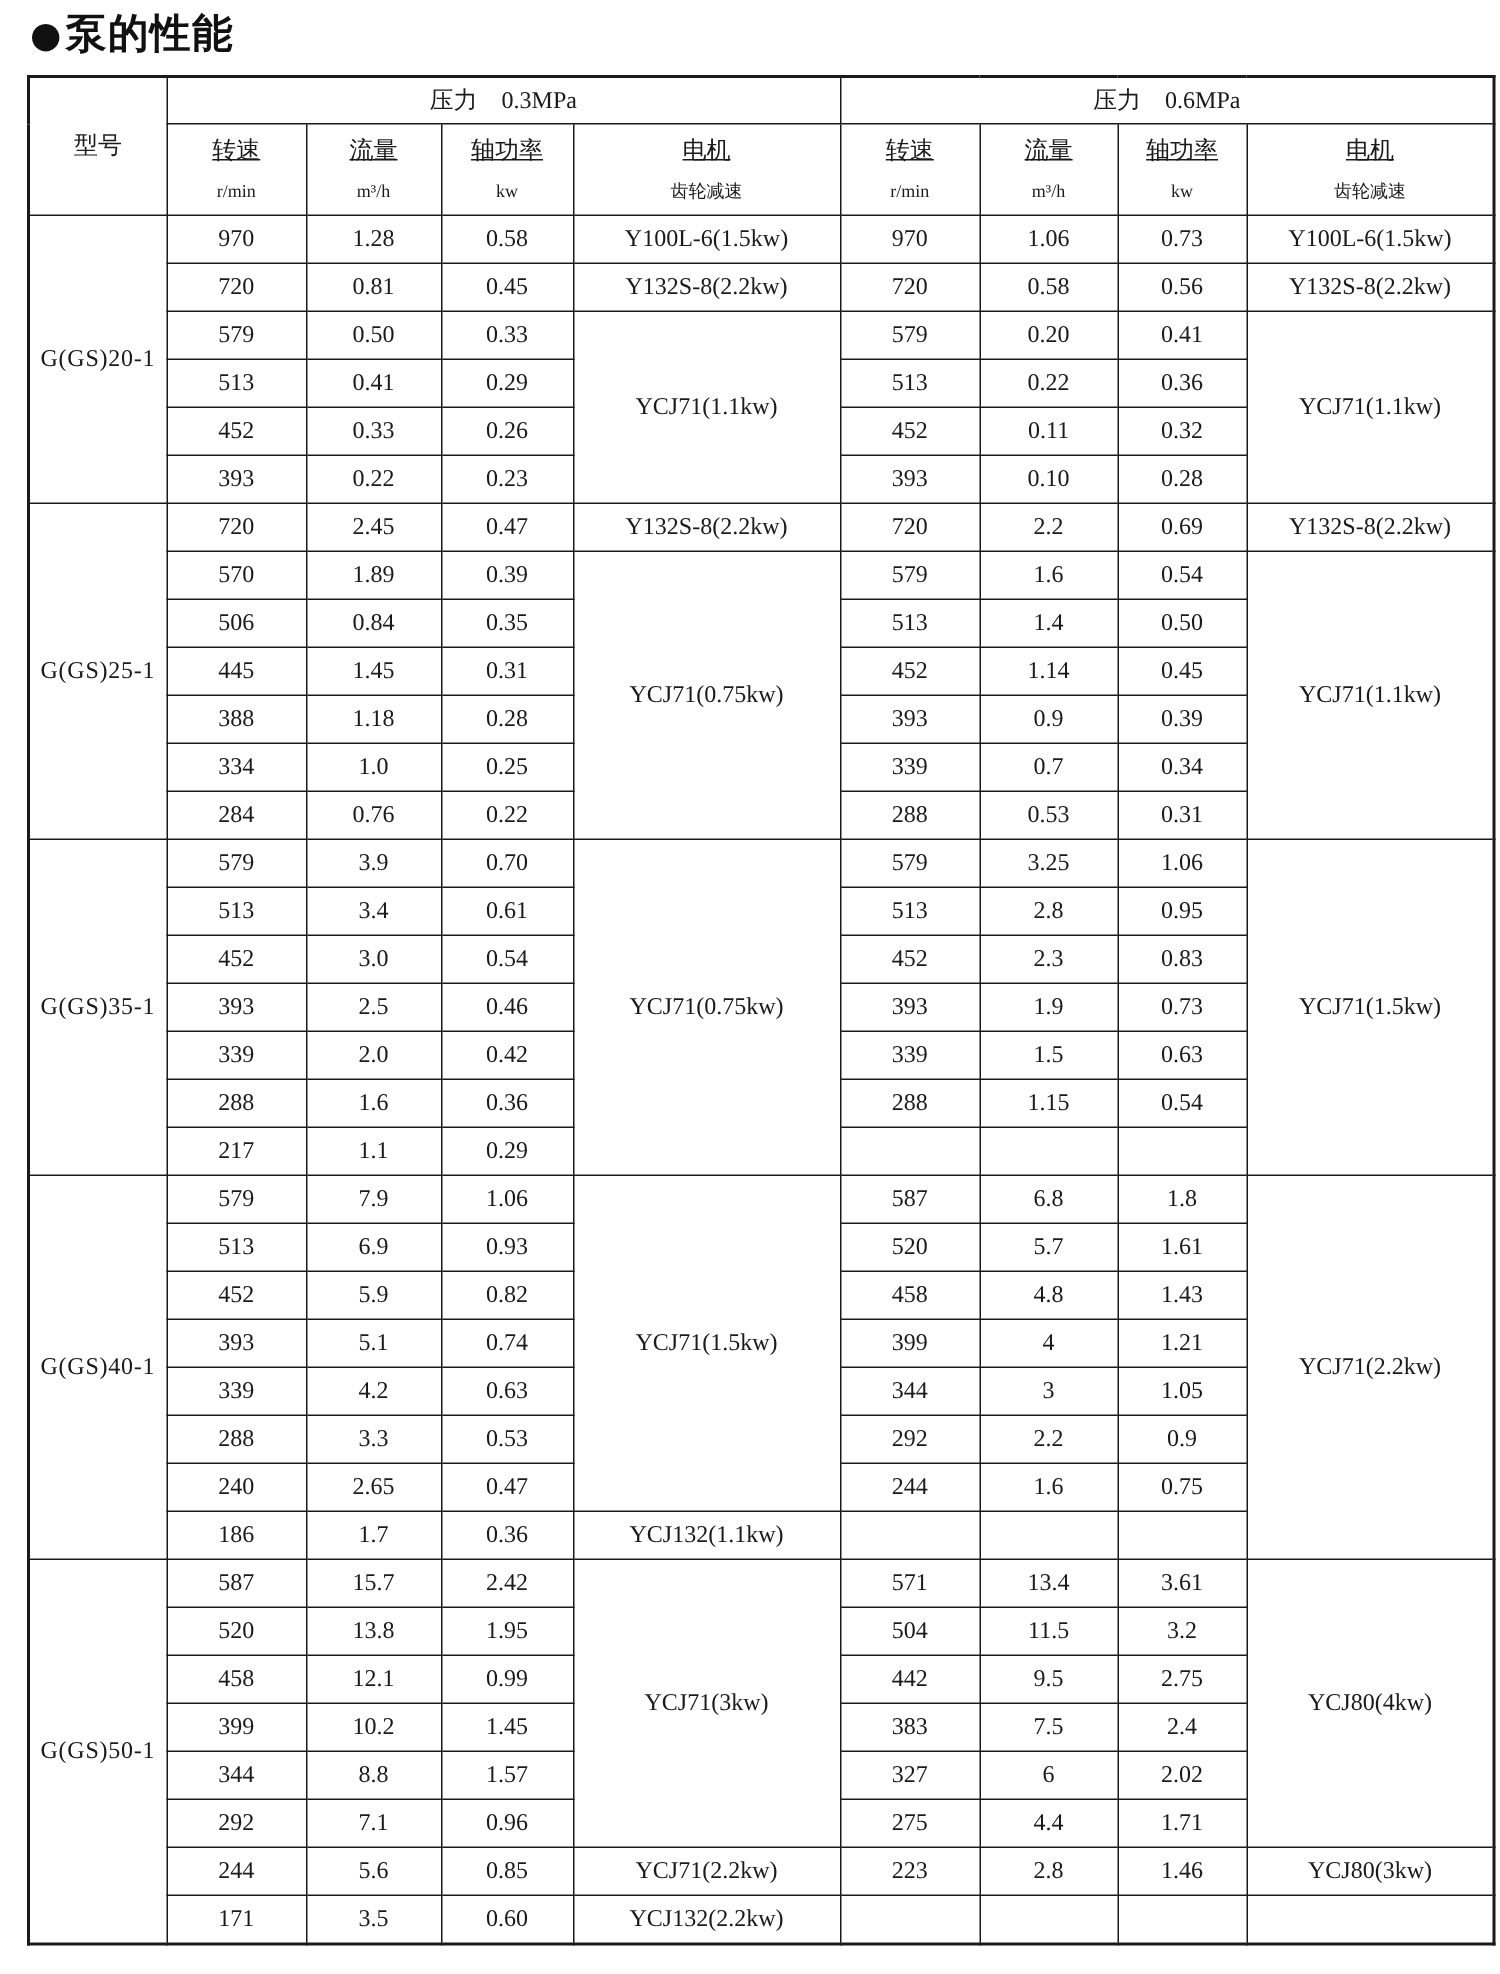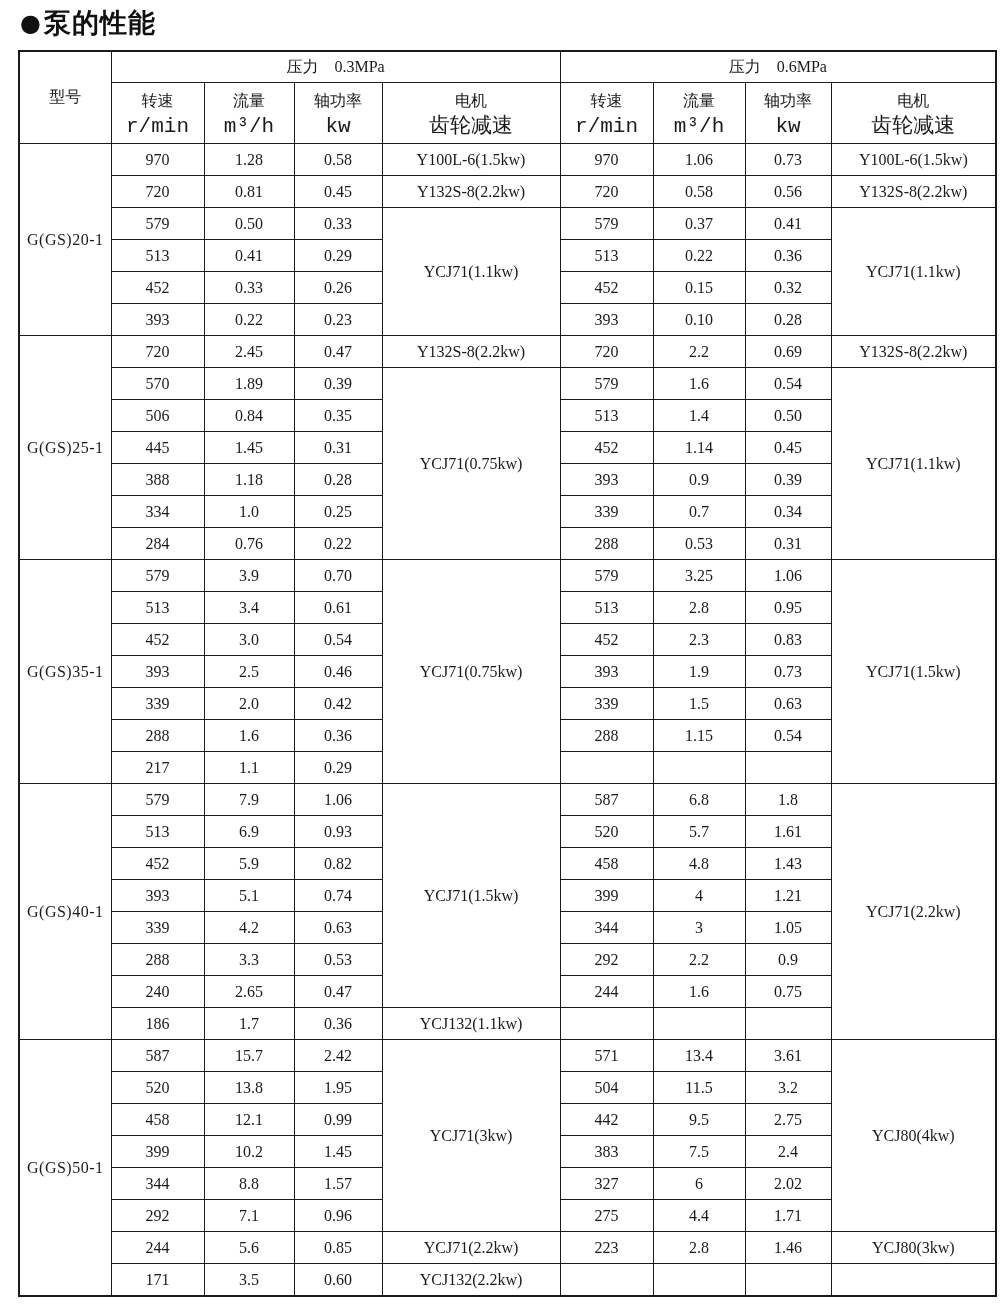--- a/index.html
+++ b/index.html
@@ -34,22 +34,22 @@
     vertical-align:middle;
     padding:0;
     font-weight:normal;
     font-size:16px;
     color:#1a1a1a;
     overflow:hidden;
     white-space:nowrap;
   }
   thead tr.hrow1 th{height:30px;}
   thead tr.hrow2 th{height:60px;}
-  .hname{line-height:28px;font-size:16px;}
-  .hunit{line-height:24px;font-size:21px;font-family:Liberation Mono, monospace;}
+  .hname{line-height:28px;font-size:16px;text-decoration:underline;}
+  .hunit{line-height:24px;font-size:12px;}
   tbody td{height:31px;line-height:31px;}
   td.model-cell{font-size:16px;letter-spacing:0.5px;}
   td.motor-cell{font-size:16px;}
 </style>
 </head>
 <body>
 
 <div class="page">
 
   <div class="title">
@@ -131,38 +131,38 @@
           <td>0.58</td>
           <td>0.56</td>
           <td rowspan="1" class="motor-cell">Y132S-8(2.2kw)</td>
         </tr>
         <tr>
           <td>579</td>
           <td>0.50</td>
           <td>0.33</td>
           <td rowspan="4" class="motor-cell">YCJ71(1.1kw)</td>
           <td>579</td>
-          <td>0.37</td>
+          <td>0.20</td>
           <td>0.41</td>
           <td rowspan="4" class="motor-cell">YCJ71(1.1kw)</td>
         </tr>
         <tr>
           <td>513</td>
           <td>0.41</td>
           <td>0.29</td>
           <td>513</td>
           <td>0.22</td>
           <td>0.36</td>
         </tr>
         <tr>
           <td>452</td>
           <td>0.33</td>
           <td>0.26</td>
           <td>452</td>
-          <td>0.15</td>
+          <td>0.11</td>
           <td>0.32</td>
         </tr>
         <tr>
           <td>393</td>
           <td>0.22</td>
           <td>0.23</td>
           <td>393</td>
           <td>0.10</td>
           <td>0.28</td>
         </tr>

